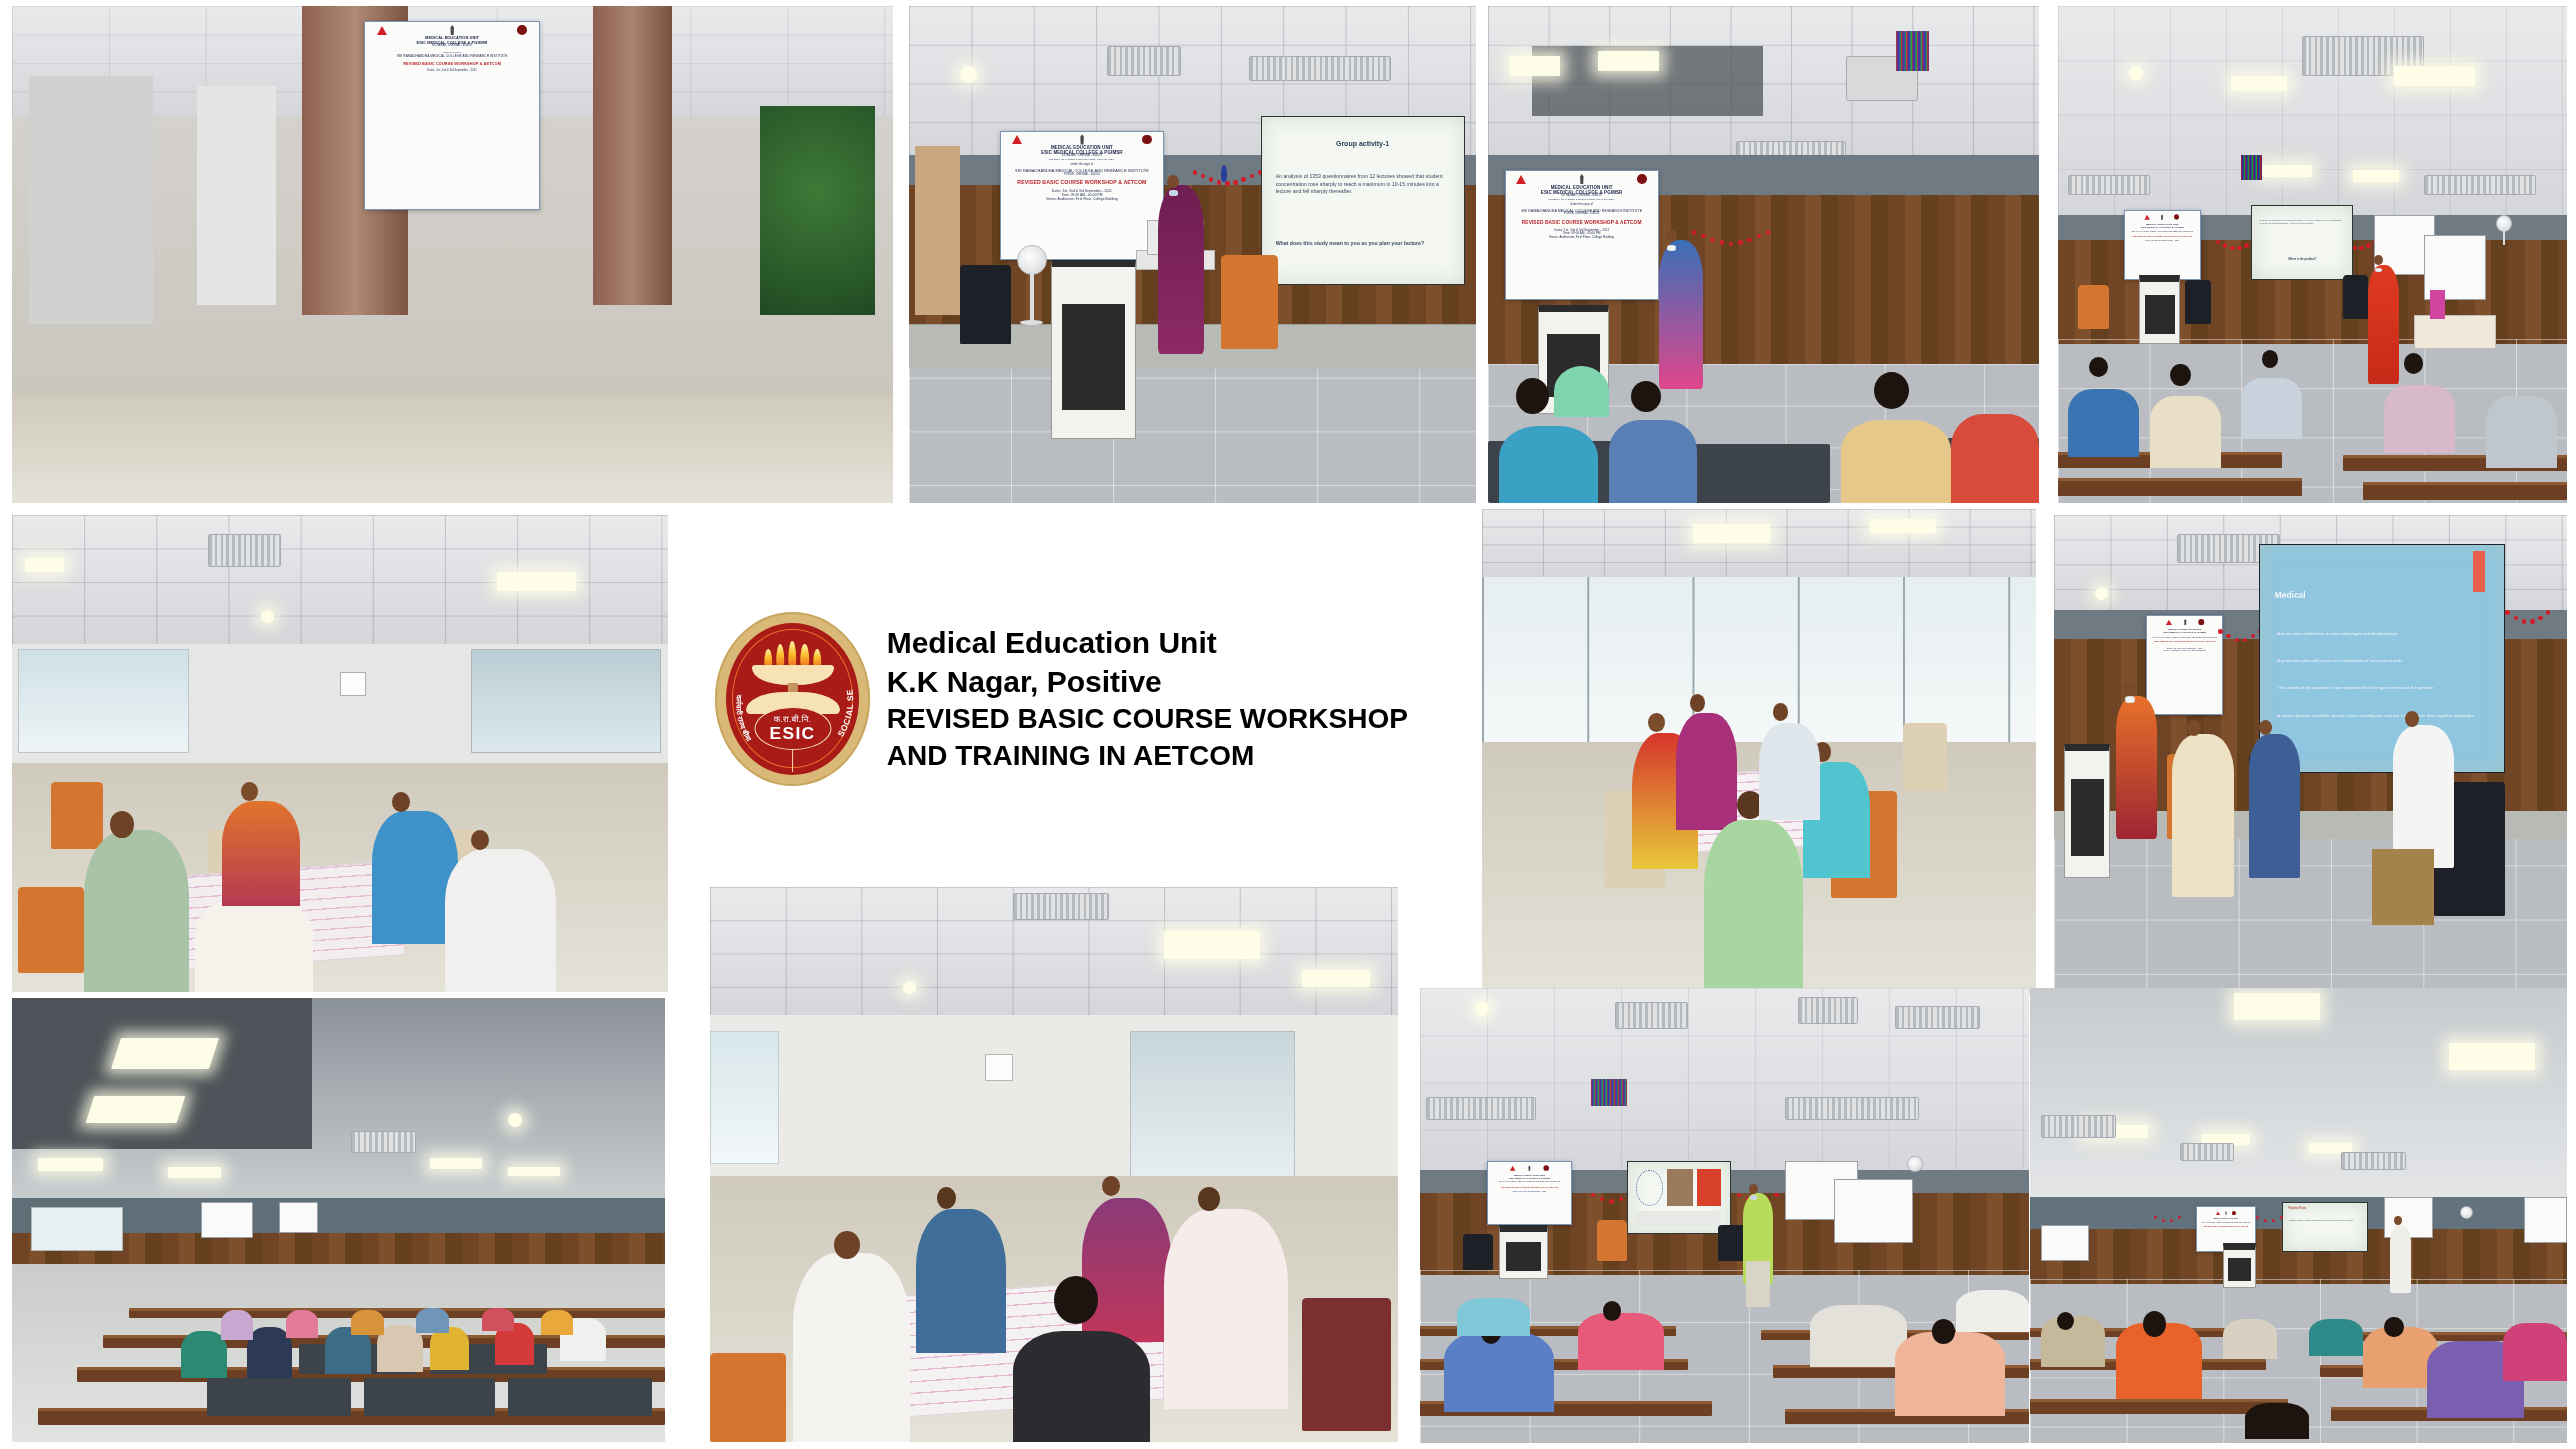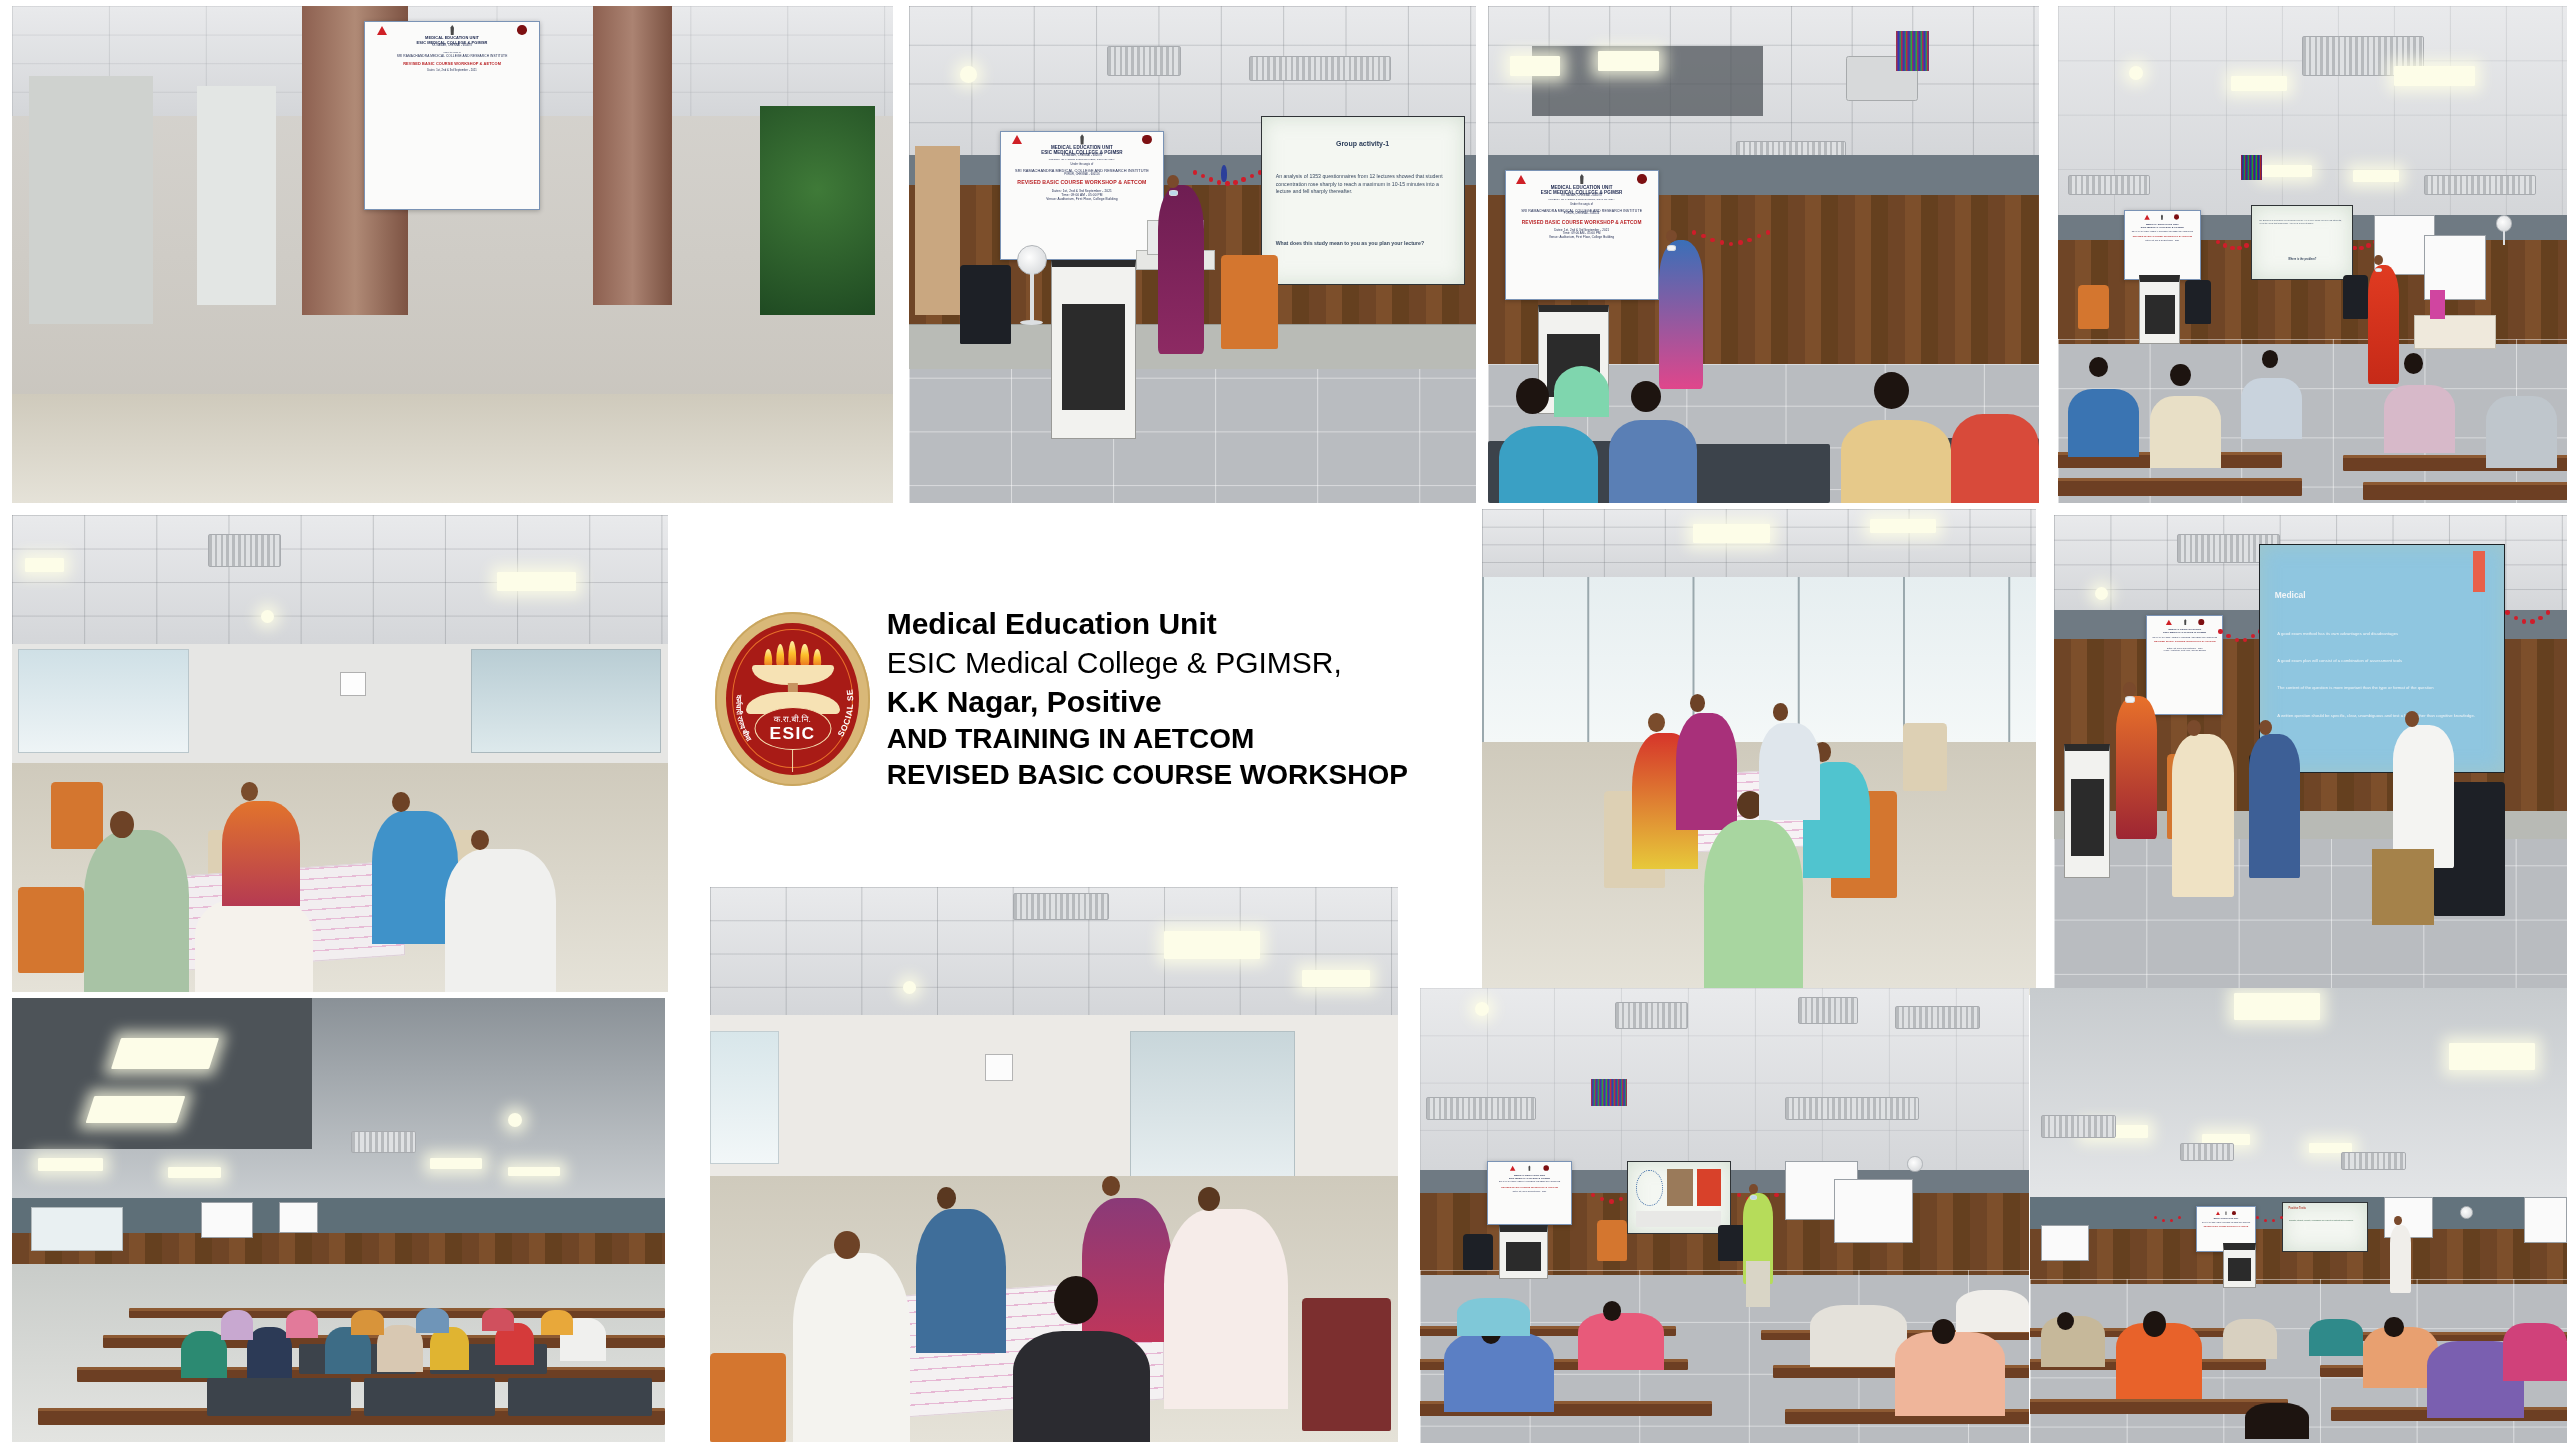--- a/index.html
+++ b/index.html
@@ -938,21 +938,20 @@
           <textPath href="#arcR" startOffset="2">SOCIAL SECURITY</textPath>
         </text>
         <text font-size="11" font-weight="700" fill="#ffffff" font-family="Liberation Sans, sans-serif">
           <textPath href="#arcL" startOffset="2">कर्मचारी राज्य बीमा</textPath>
         </text>
       </svg>
     </div>
 
     <div id="centre-text">
       <div class="ct-b">Medical Education Unit</div>
-      <div class="ct-n">ESIC Medical College &amp; PGIMSR,</div>
       <div class="ct-b">K.K Nagar, Positive</div>
+      <div class="ct-c">REVISED BASIC COURSE WORKSHOP</div>
       <div class="ct-c">AND TRAINING IN AETCOM</div>
-      <div class="ct-c">REVISED BASIC COURSE WORKSHOP</div>
     </div>
   </div>
 
 </div>
 
 
 </body></html>

